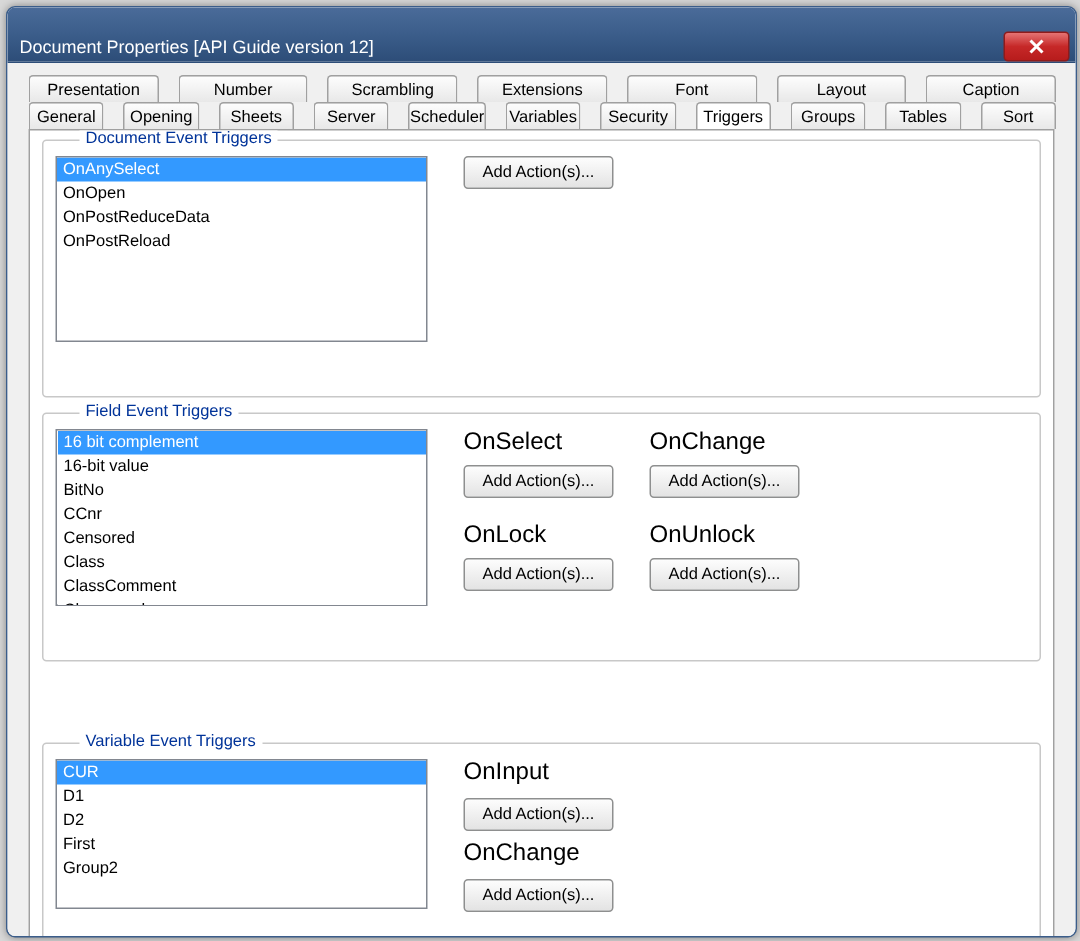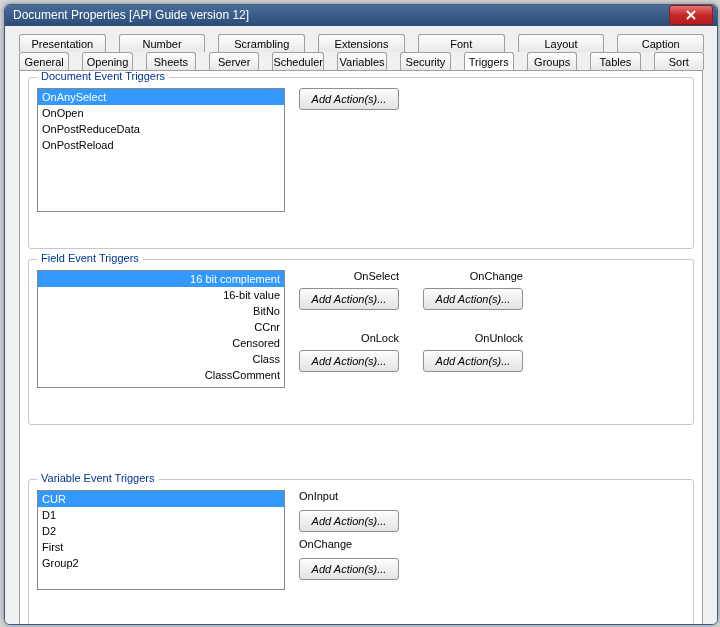--- a/index.html
+++ b/index.html
@@ -20,21 +20,21 @@
     box-shadow: 0 0 6px rgba(0,0,0,0.4);
     display: flex;
     flex-direction: column;
     overflow: hidden;
   }
   .titlebar {
     height: 28px;
     background: linear-gradient(to bottom, #4a6b99 0%, #3b5d8a 50%, #2d4d78 100%);
     display: flex;
     align-items: center;
-    padding: 0 4px 0 8px;
+    padding: 16px 4px 0 8px;
     color: #fff;
     border-bottom: 1px solid #2d4d78;
   }
   .titlebar .title {
     flex: 1;
     font-size: 12px;
   }
   .close-btn {
     width: 42px;
     height: 18px;
@@ -100,65 +100,64 @@
   .groupbox {
     border: 1px solid #c8c8c8;
     border-radius: 3px;
     position: relative;
     padding: 10px 8px 8px 8px;
     background: #fff;
   }
   .groupbox .legend {
     position: absolute;
     top: -8px;
-    left: 8px;
+    left: 24px;
     background: #fff;
     padding: 0 4px;
     font-size: 11px;
     color: #003399;
   }
   .gb-row {
     display: flex;
-    gap: 14px;
+    gap: 24px;
   }
   .listbox {
     border: 1px solid #828790;
     background: #fff;
     box-sizing: border-box;
     overflow-y: auto;
     overflow-x: hidden;
   }
   .listbox .item {
     padding: 1px 4px;
     line-height: 14px;
     white-space: nowrap;
     cursor: pointer;
   }
   .listbox .item.selected {
     background: #3399ff;
     color: #fff;
   }
   .action-label {
-    font-size: 11px;
+    font-size: 16px;
     margin-bottom: 2px;
   }
   .btn {
     height: 22px;
     min-width: 100px;
     padding: 0 10px;
     background: linear-gradient(to bottom, #fdfdfd, #e3e3e3);
     border: 1px solid #8e8f8f;
     border-radius: 3px;
     font-size: 11px;
     display: inline-flex;
     align-items: center;
     justify-content: center;
     cursor: pointer;
     box-sizing: border-box;
-    font-style: italic;
   }
   .btn.disabled {
     color: #888;
     background: linear-gradient(to bottom, #f5f5f5, #ececec);
     border-color: #bdbdbd;
     cursor: default;
   }
   .btn.default {
     border: 1px solid #3c7fb1;
     box-shadow: inset 0 0 0 1px #a8d8f0;
@@ -234,21 +233,21 @@
             <div class="item">OnOpen</div>
             <div class="item">OnPostReduceData</div>
             <div class="item">OnPostReload</div>
           </div>
           <div class="actions-col">
             <div class="btn">Add Action(s)...</div>
           </div>
         </div>
       </div>
 
-      <div class="groupbox" style="height:146px;text-align:right;">
+      <div class="groupbox" style="height:146px;">
         <div class="legend">Field Event Triggers</div>
         <div class="gb-row">
           <div class="listbox" style="width:248px; height:118px;">
             <div class="item selected">16 bit complement</div>
             <div class="item">16-bit value</div>
             <div class="item">BitNo</div>
             <div class="item">CCnr</div>
             <div class="item">Censored</div>
             <div class="item">Class</div>
             <div class="item">ClassComment</div>

